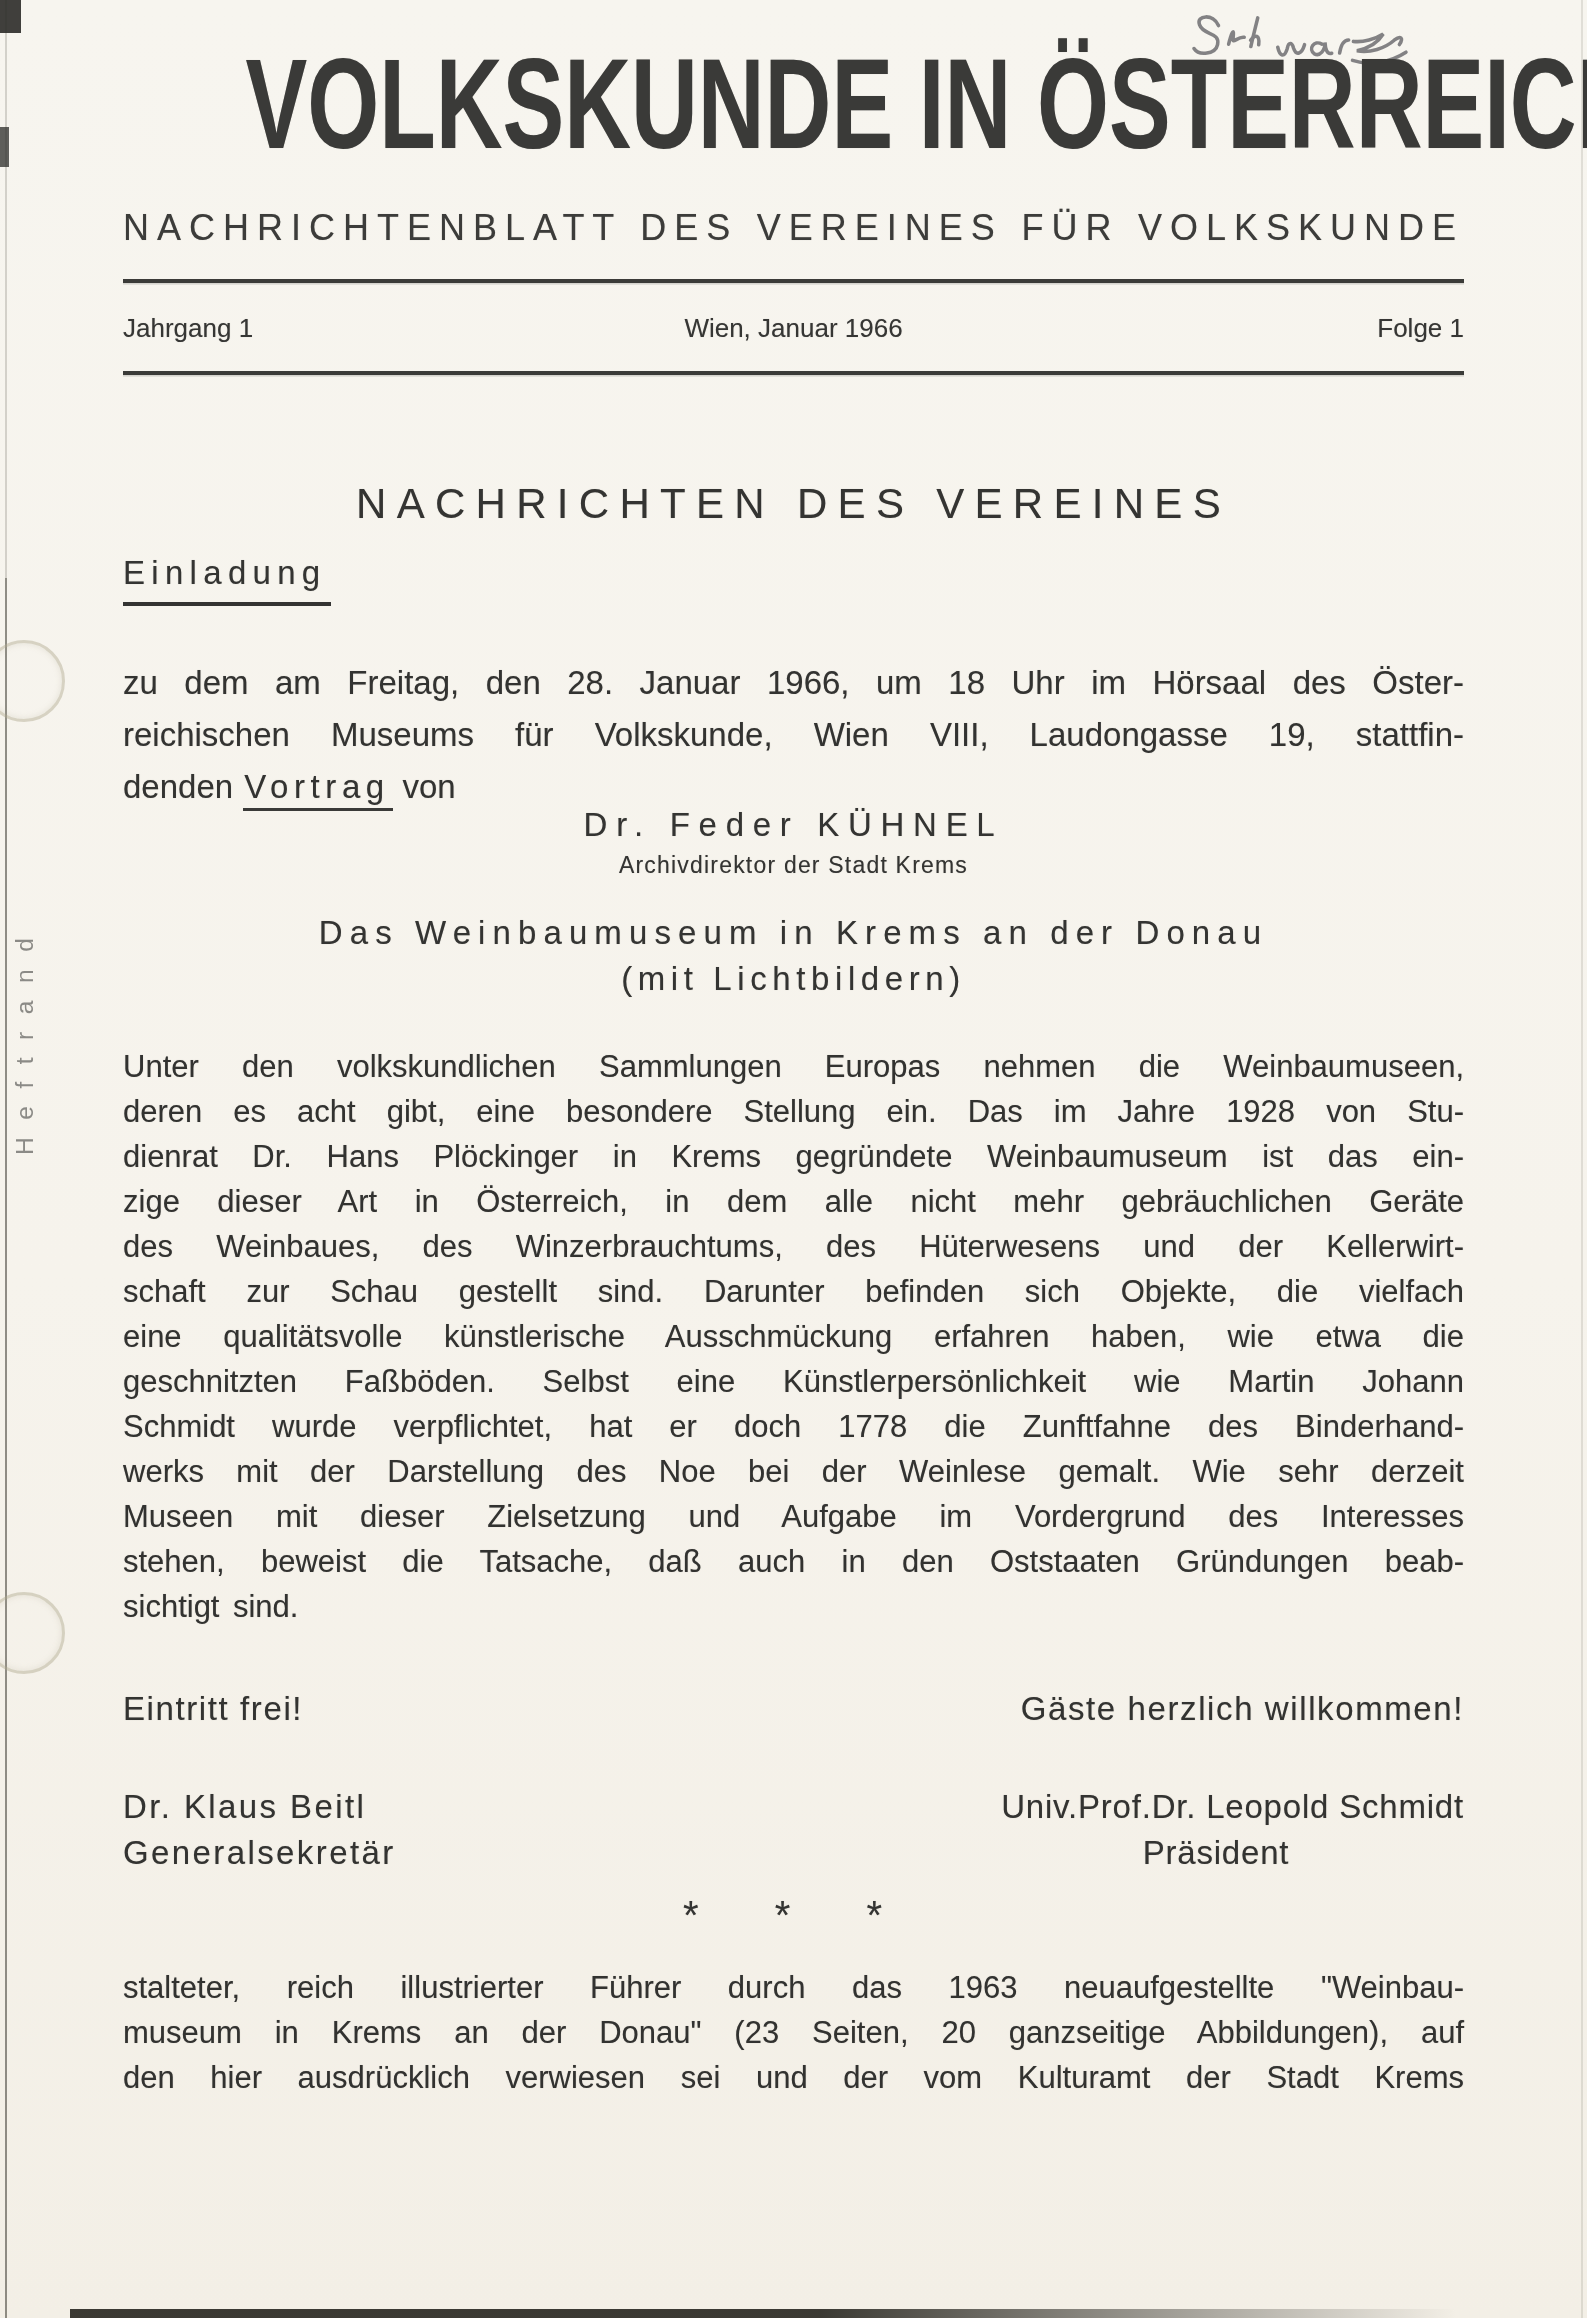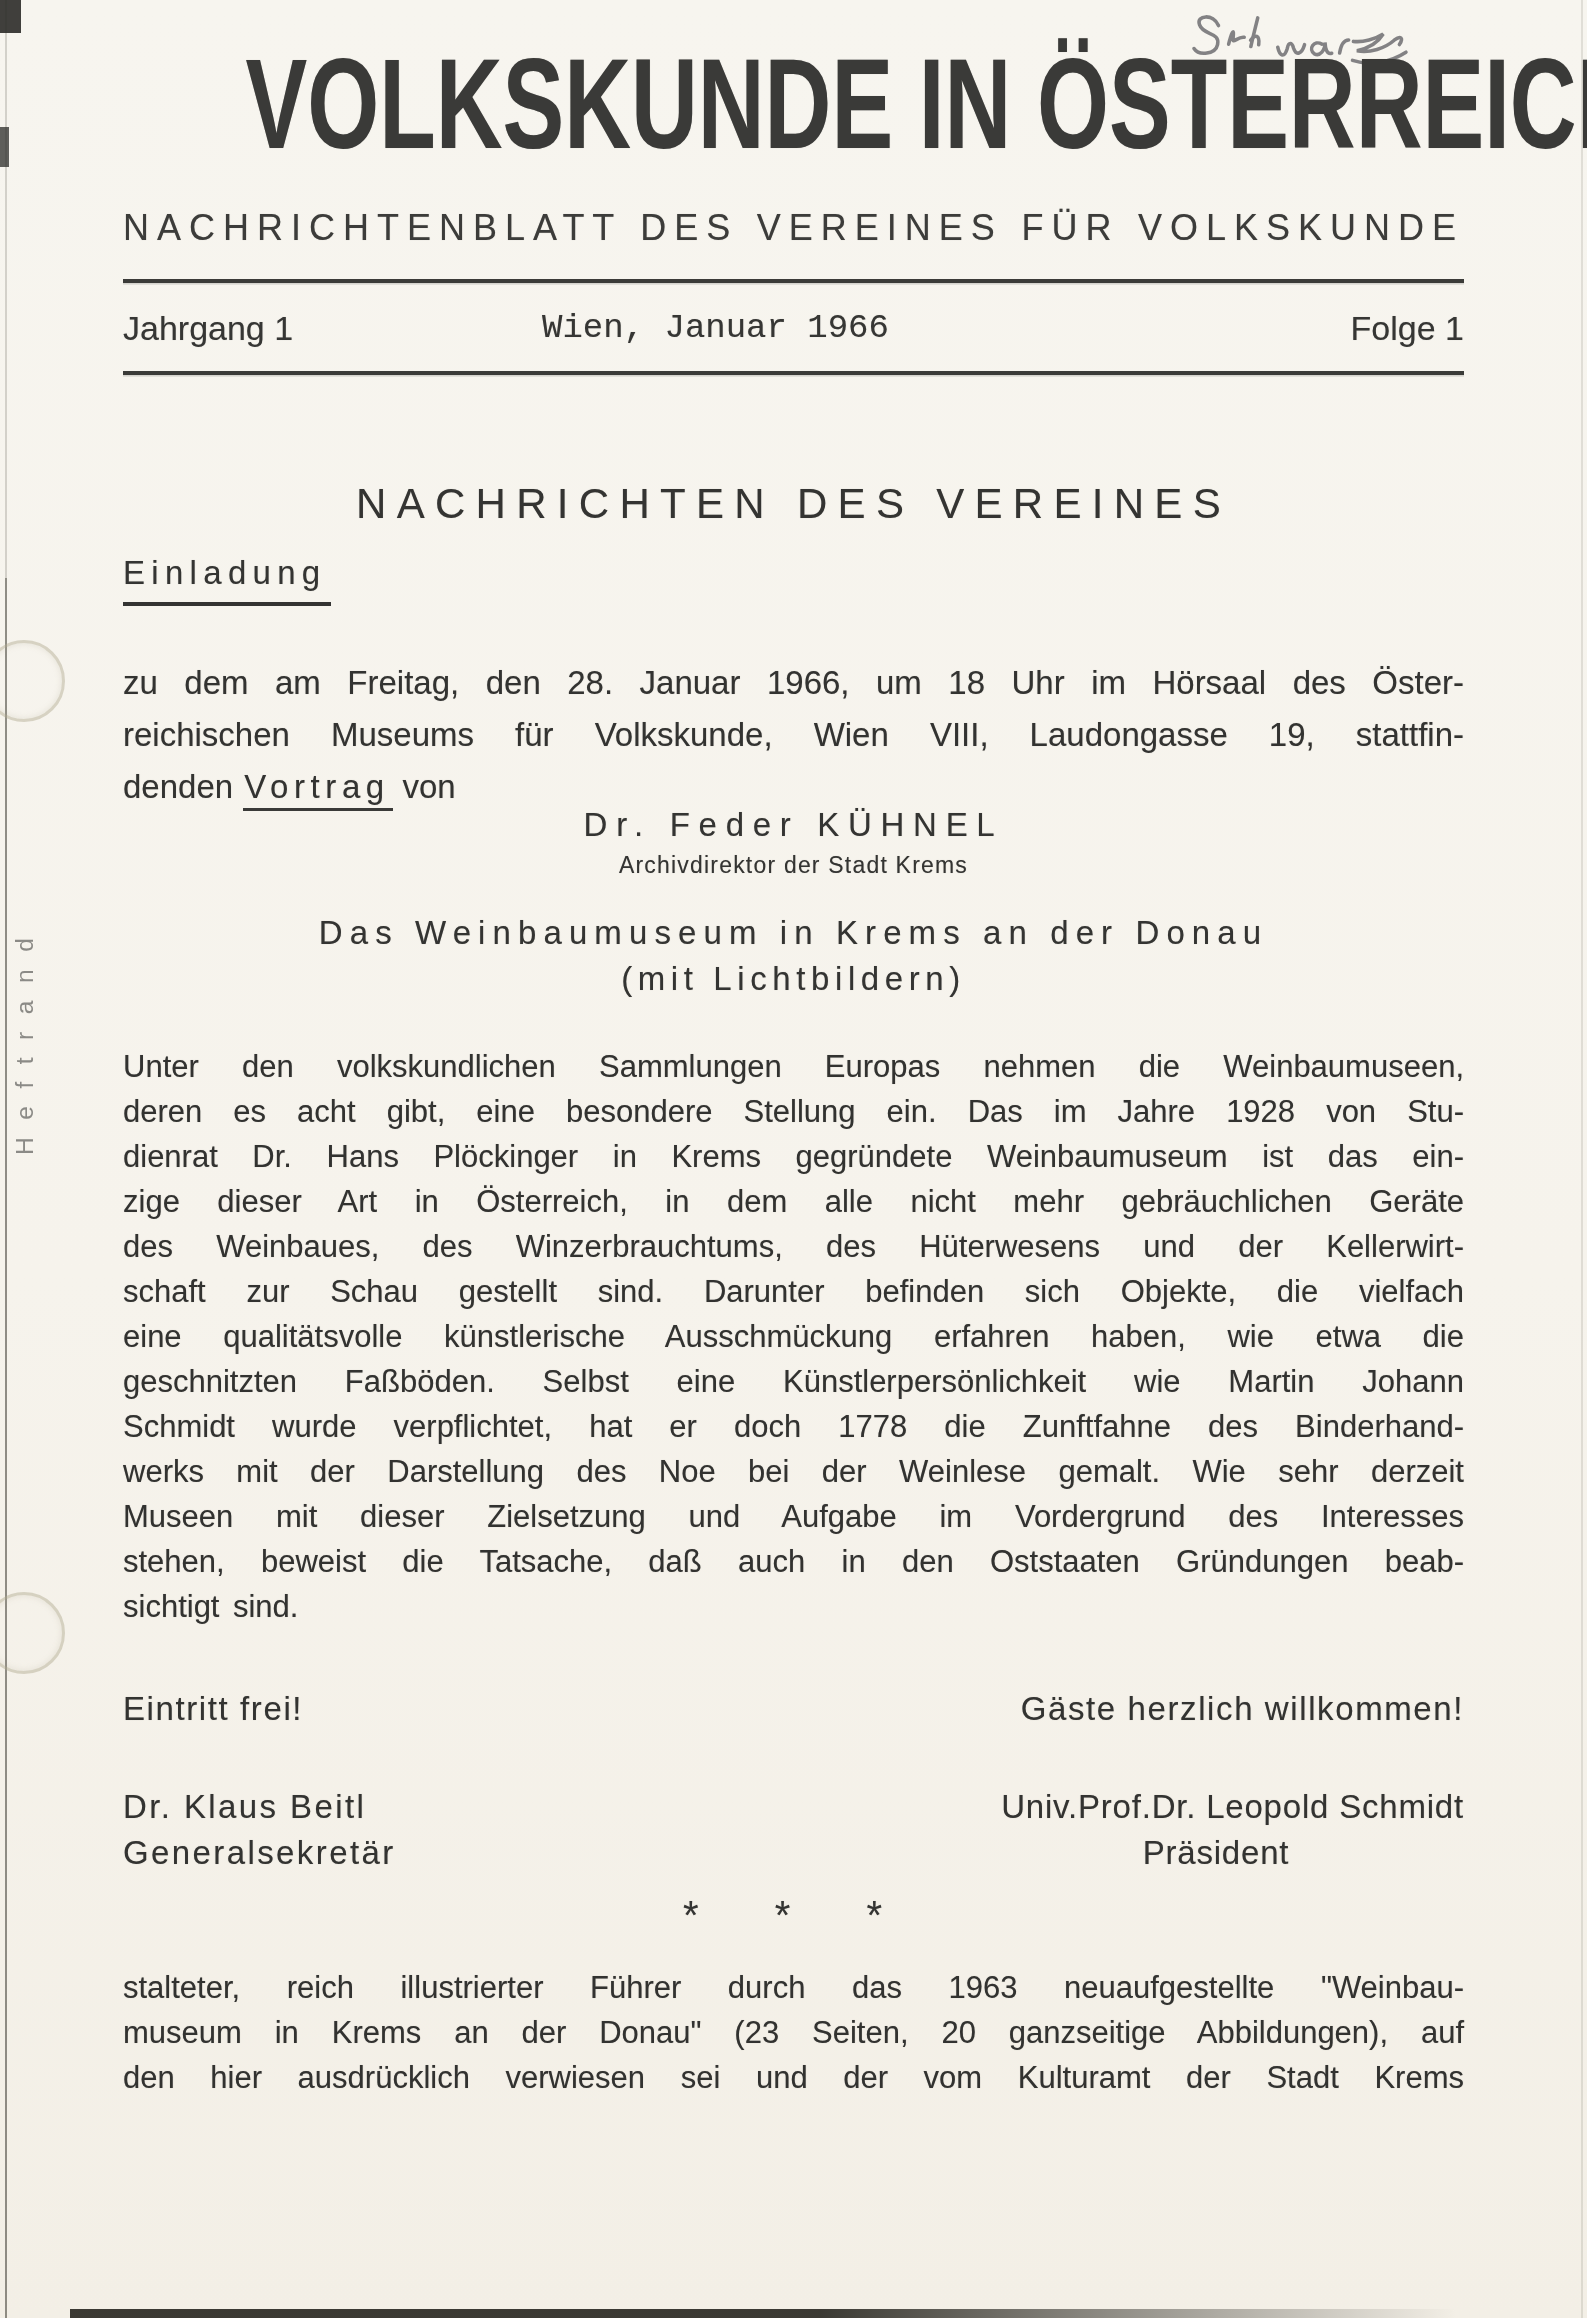--- a/index.html
+++ b/index.html
@@ -22,23 +22,23 @@
   .sr{position:absolute;width:0.8px;height:0.8px;overflow:hidden;opacity:0;}
 
   .masthead-title{top:32px;font-weight:700;font-size:125px;line-height:1.15;color:#3a3a38;letter-spacing:0;white-space:nowrap;}
   .masthead-title>span{display:inline-block;transform:scale(.74,1.02);transform-origin:50% 50%;}
   .masthead-subtitle{top:206px;font-size:36px;line-height:1.2;letter-spacing:8px;color:#3c3c3a;}
 
   .rule{height:4px;background:#3b3b38;box-shadow:0 1.6px 0 rgba(59,59,56,.18);}
   .rule1{top:279px;}
   .rule2{top:371px;}
 
-  .issue-row{top:308px;display:flex;font-size:34px;line-height:41px;color:#363634;}
+  .issue-row{top:308px;display:flex;font-size:26px;line-height:41px;color:#363634;}
   .issue-row .l{flex:1;text-align:left;}
-  .issue-row .c{flex:1.2;font-family:Liberation Mono, monospace;}
+  .issue-row .c{flex:1.2;text-align:center;}
   .issue-row .r{flex:1;text-align:right;}
 
   .section-heading{top:472px;font-size:42px;letter-spacing:10.3px;color:#343432;margin-top:8px;}
 
   .einladung{top:554px;left:123px;font-size:33px;letter-spacing:6.3px;border-bottom:4.8px solid #343432;padding:0 4.8px 9.5px 0;color:#343432;}
 
   .invite-para{top:657px;font-size:33px;line-height:52px;word-spacing:5.6px;color:#333331;}
   .invite-line3{text-align:left;}
   .uline-spaced{letter-spacing:5.6px;border-bottom:3.2px solid #3a3a38;padding:0 3.2px 3.2px 1.6px;margin:0 9.5px;}
 

